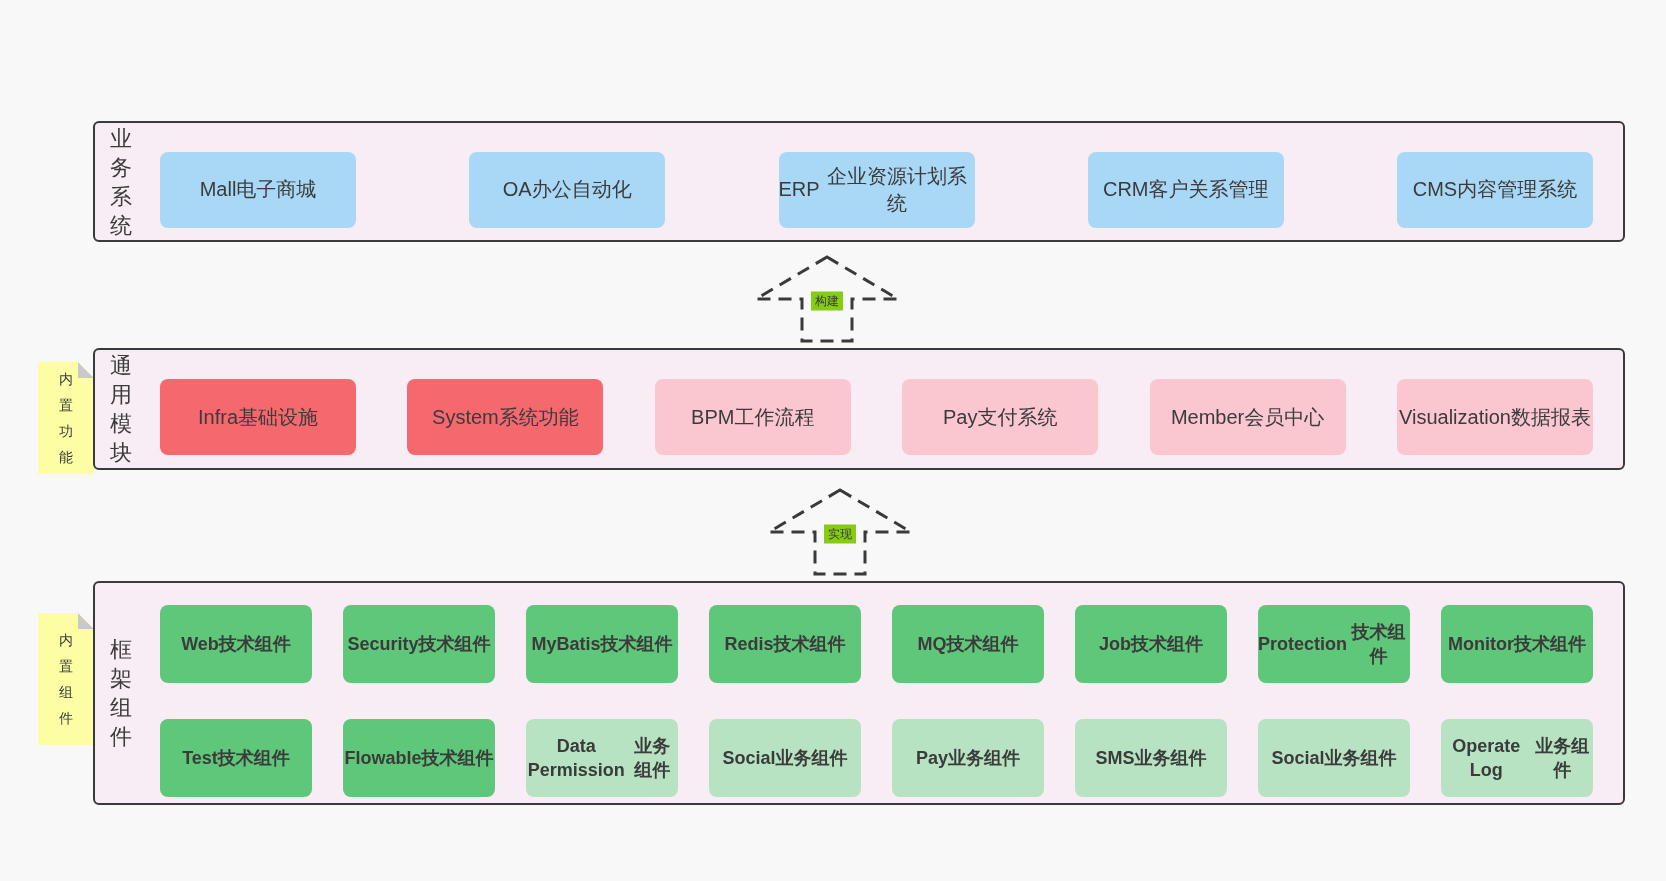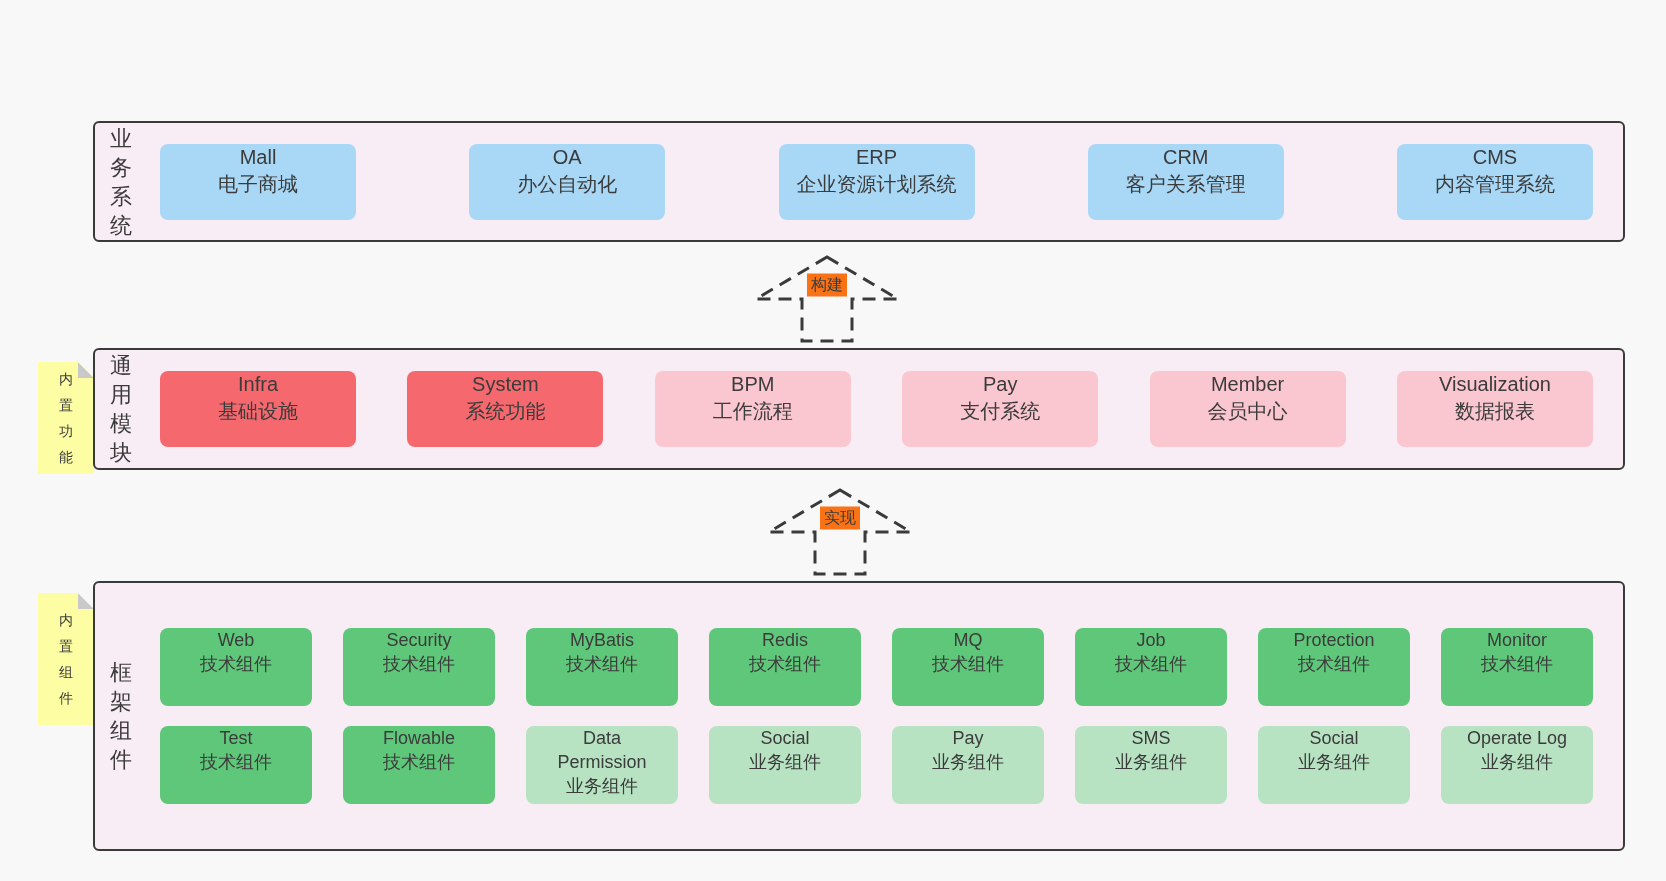--- a/index.html
+++ b/index.html
@@ -13,65 +13,65 @@
   .note{
     position:absolute;left:38px;width:56px;background:#fdfda4;
     z-index:0;display:flex;align-items:center;justify-content:center;
     clip-path:polygon(0 0,calc(100% - 16px) 0,100% 16px,100% 100%,0 100%);
   }
   .note::after{
     content:"";position:absolute;top:0;right:0;width:16px;height:16px;
     background:#c9c9c9;clip-path:polygon(0 0,100% 100%,0 100%);
   }
   #note-features{top:362px;height:112px;}
-  #note-components{top:593px;height:132px;}
+  #note-components{top:613px;height:132px;}
   .note-text{
     width:22px;font-size:14px;line-height:26px;text-align:center;
     word-break:break-all;
   }
   
   .band{
     position:absolute;left:93px;width:1532px;box-sizing:border-box;
     background:#f8ecf5;border:2px solid #3a3a3a;border-radius:6px;
     display:flex;align-items:center;z-index:1;
   }
   #band-business{top:121px;height:121px;}
   #band-modules{top:348px;height:122px;}
-  #band-components{top:581px;height:270px;}
+  #band-components{top:581px;height:224px;}
   .band-label{
     width:26px;margin-left:13px;flex:0 0 auto;
     font-size:22px;line-height:29px;text-align:center;word-break:break-all;
   }
   .boxes{
     flex:1;display:flex;justify-content:space-between;
     align-items:center;padding:0 30px 0 26px;
   }
-  .rows{flex:1;display:flex;flex-direction:column;gap:20px;}
+  .rows{flex:1;display:flex;flex-direction:column;gap:20px;font-weight:bold;}
   
   .box{
-    border-radius:8px;display:flex;flex-direction:column;
-    align-items:center;text-align:center;
-    font-size:20px;line-height:27px;
+    border-radius:8px;display:flex;flex-direction:row;
+    justify-content:center;align-items:center;text-align:center;
+    font-size:20px;line-height:27px;margin-top:16px;
   }
   .boxes.row6 .box{width:196px;height:76px;}
   .boxes.row8 .box{width:152px;height:78px;font-size:18px;line-height:24px;}
   .boxes.row8 .box span{max-width:128px;}
   .blue{background:#a8d8f6;}
   .red{background:#f5696e;}
   .pink{background:#fac6d0;}
   .green{background:#5fc779;}
   .lightgreen{background:#b7e3c2;}
   
   .arrow{position:absolute;width:150px;height:92px;z-index:2;}
   #arrow-build{left:752px;top:253px;}
   #arrow-implement{left:765px;top:486px;}
   .arrow svg{display:block;}
   .arrow-label{
-    position:absolute;left:50%;top:32px;transform:translate(-50%,-50%);
-    background:#f97316;padding:1px 4px;font-size:16px;white-space:nowrap;
+    position:absolute;left:50%;top:48px;transform:translate(-50%,-50%);
+    background:#84cc16;padding:1px 4px;font-size:12px;white-space:nowrap;
   }
 </style>
 </head>
 <body>
 
 <div class="note" id="note-features">
   <span class="note-text">内置功能</span>
 </div>
 <div class="note" id="note-components">
   <span class="note-text">内置组件</span>

